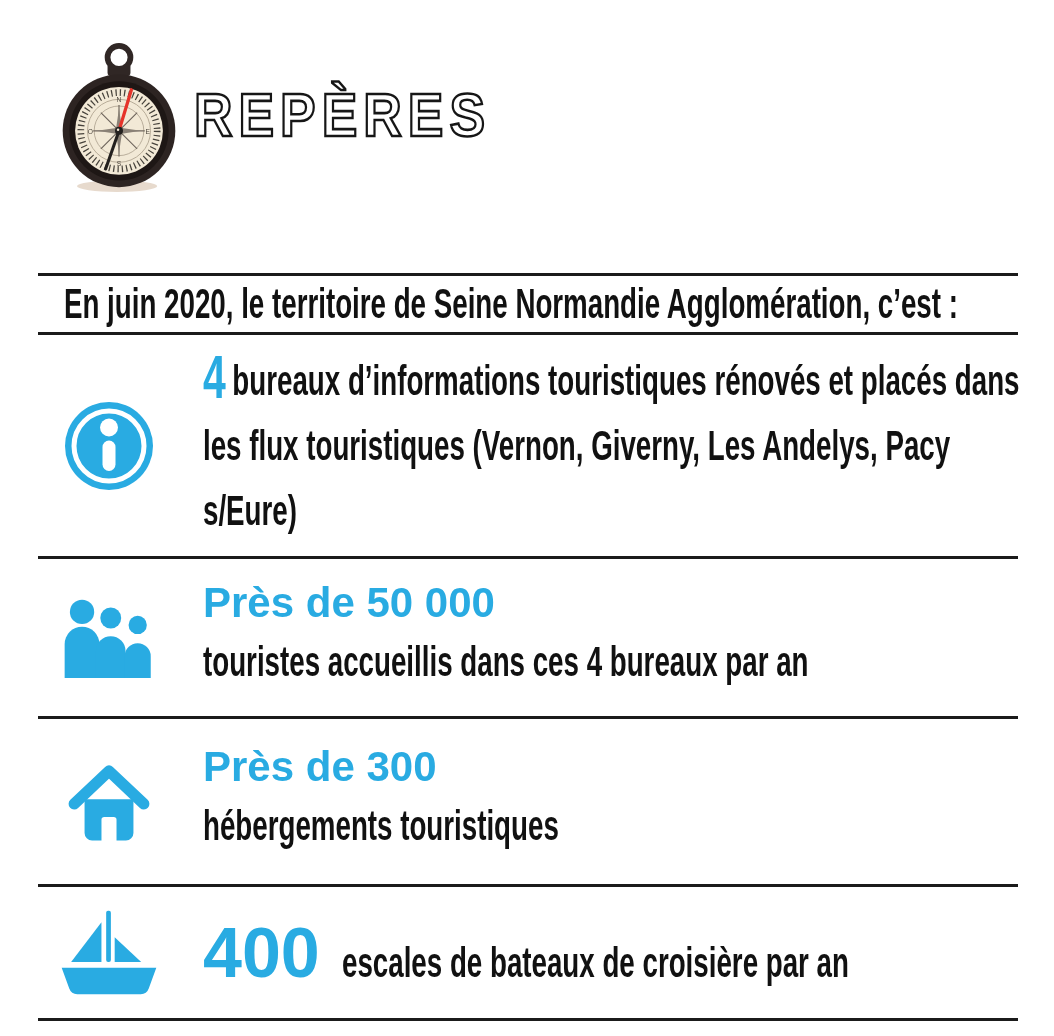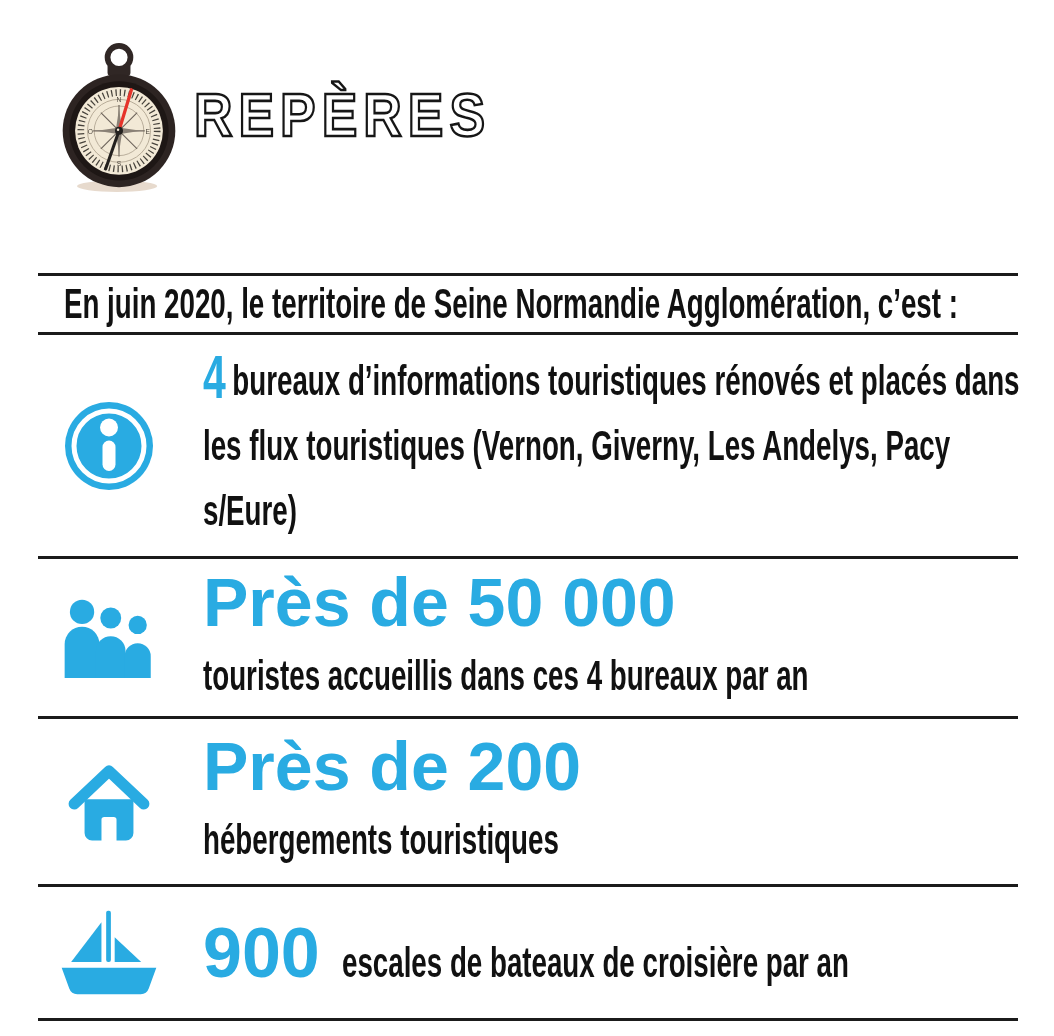--- a/index.html
+++ b/index.html
@@ -41,21 +41,21 @@
   .row-boat{height:131px;}
   .icon-cell{flex:0 0 203px;display:flex;justify-content:center;align-items:center;padding-left:14px;box-sizing:border-box;}
   .content{flex:1;min-width:0;}
 
   .cond-block{
     margin:0;font-size:42px;font-weight:bold;line-height:1.55;
     width:148%;transform:scaleX(0.66);transform-origin:left top;
   }
   .num{color:var(--accent);font-weight:bold;}
   .num-lead{font-size:62px;margin-right:10px;line-height:0;vertical-align:-3px;}
-  .num-line{margin:0 0 4px 0;font-size:68px;line-height:1.05;font-weight:bold;color:var(--accent);white-space:nowrap;}
+  .num-line{margin:0 0 4px 0;font-size:42px;line-height:1.05;font-weight:bold;color:var(--accent);white-space:nowrap;}
   .boat-line{margin:0;white-space:nowrap;}
   .num-big{font-size:70px;line-height:1;}
   .cond-inline{
     display:inline-block;font-size:42px;font-weight:bold;margin-left:22px;
     transform:scaleX(0.66);transform-origin:left bottom;white-space:nowrap;
   }
 
   .ic-fill{fill:var(--accent);}
   .ic-stroke{stroke:var(--accent);fill:none;}
   svg{display:block;}
@@ -146,38 +146,38 @@
   <div class="rule"></div>
 
   <section class="row row-house">
     <div class="icon-cell">
       <svg viewBox="0 0 100 102" width="94" height="96" aria-hidden="true">
         <path d="M13,53 L50,18 L87,53" fill="none" class="ic-stroke" stroke-width="12" stroke-linecap="round" stroke-linejoin="round"></path>
         <path class="ic-fill" d="M24,48 H76 V84 a8,8 0 0 1 -8,8 H58 V70 a3,3 0 0 0 -3,-3 H45 a3,3 0 0 0 -3,3 V92 H32 a8,8 0 0 1 -8,-8 Z"></path>
       </svg>
     </div>
     <div class="content">
-      <p class="num-line">Près de 200</p>
+      <p class="num-line">Près de 300</p>
       <p class="cond-block">hébergements touristiques</p>
     </div>
   </section>
 
   <div class="rule"></div>
 
   <section class="row row-boat">
     <div class="icon-cell">
       <svg viewBox="0 0 112 96" width="106" height="91" aria-hidden="true">
         <g class="ic-fill">
           <path d="M6,64 H106 L98,86 a9,9 0 0 1 -8.5,6 H22.5 a9,9 0 0 1 -8.5,-6 Z"></path>
           <rect x="53" y="4" width="5" height="54" rx="2"></rect>
           <path d="M48,16 V58 H16 Z"></path>
           <path d="M62,32 V58 H90 Z"></path>
         </g>
       </svg>
     </div>
     <div class="content">
-      <p class="boat-line"><span class="num num-big">900</span><span class="cond-inline">escales de bateaux de croisière par an</span></p>
+      <p class="boat-line"><span class="num num-big">400</span><span class="cond-inline">escales de bateaux de croisière par an</span></p>
     </div>
   </section>
 
   <div class="rule"></div>
 
 </div>
 
 </body></html>

